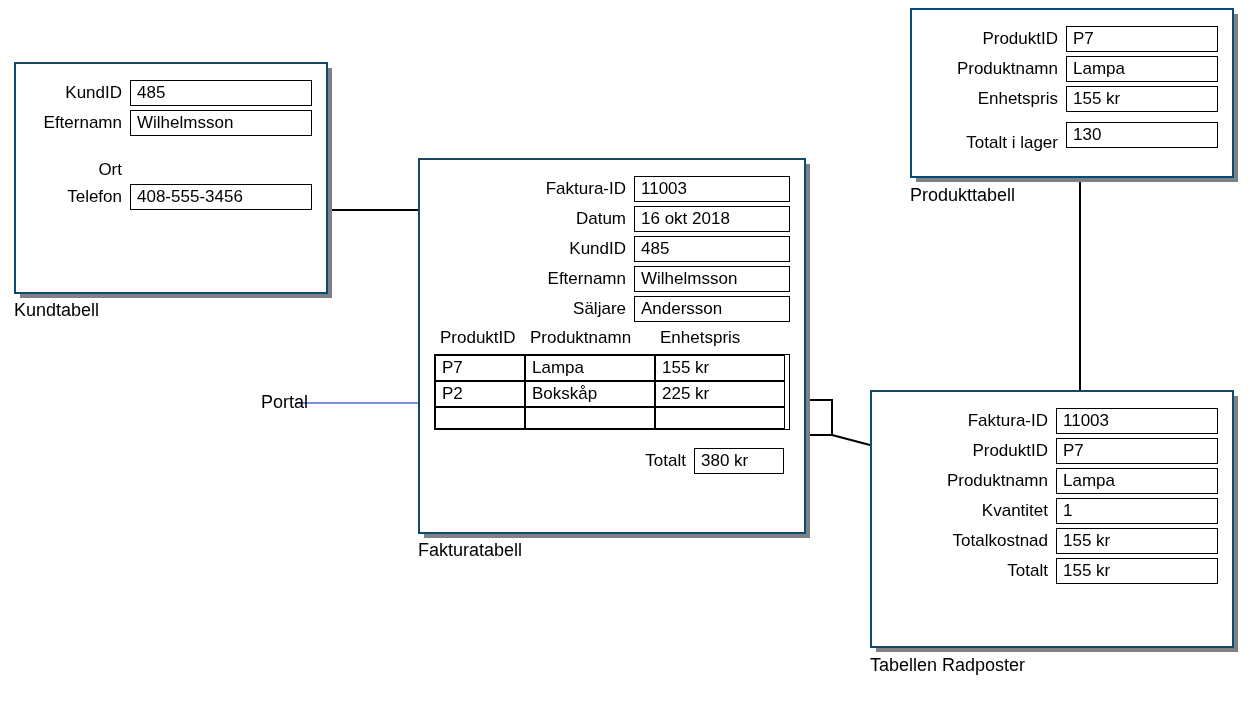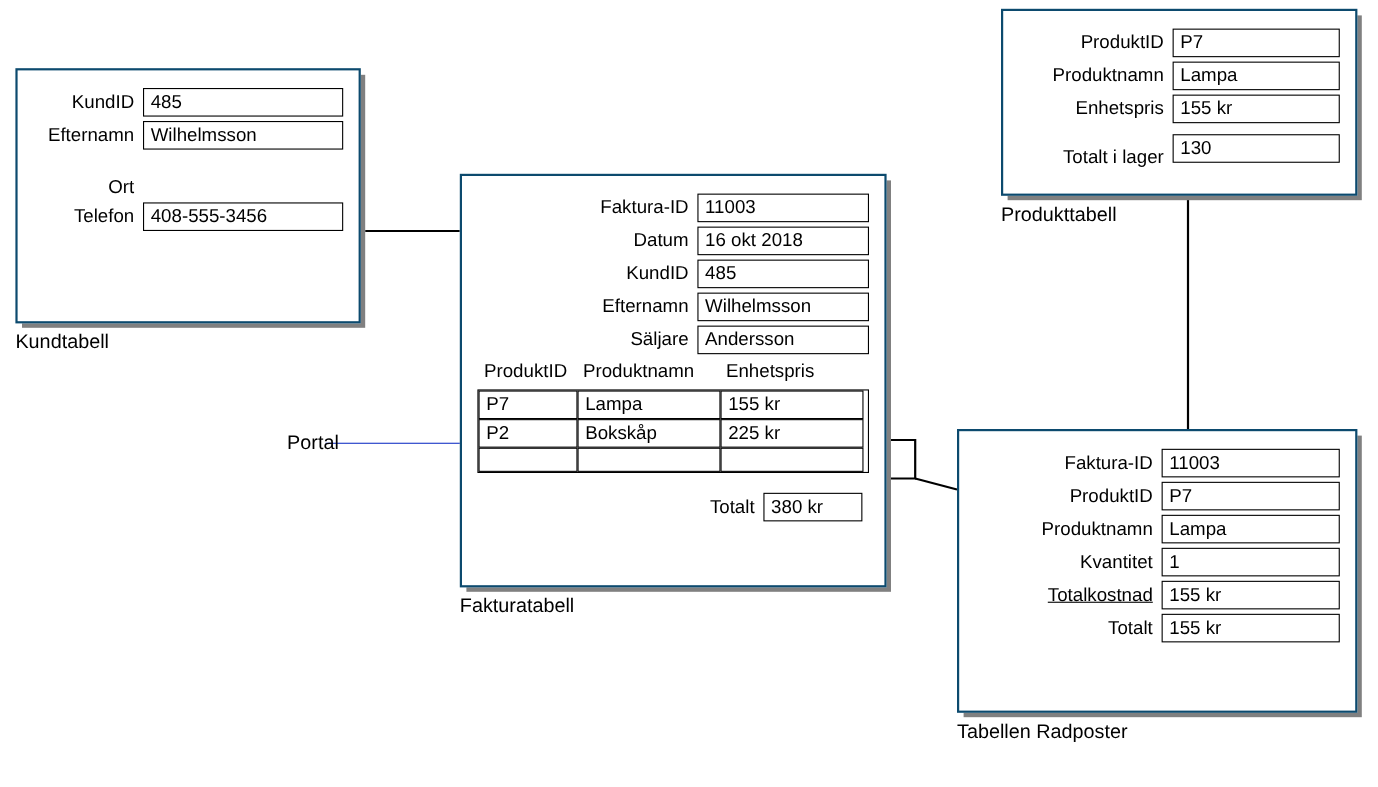--- a/index.html
+++ b/index.html
@@ -197,21 +197,21 @@
   </div>
   <div class="row">
     <div class="lbl" style="width:170px;">Produktnamn</div>
     <div class="val">Lampa</div>
   </div>
   <div class="row">
     <div class="lbl" style="width:170px;">Kvantitet</div>
     <div class="val">1</div>
   </div>
   <div class="row">
-    <div class="lbl" style="width:170px;text-decoration:underline;">Totalkostnad</div>
+    <div class="lbl" style="width:170px;">Totalkostnad</div>
     <div class="val">155 kr</div>
   </div>
   <div class="row">
     <div class="lbl" style="width:170px;">Totalt</div>
     <div class="val">155 kr</div>
   </div>
 </div>
 <div class="caption" style="left:870px; top:655px;">Tabellen Radposter</div>
 
 <div class="annot" style="left:261px; top:392px;">Portal</div>

